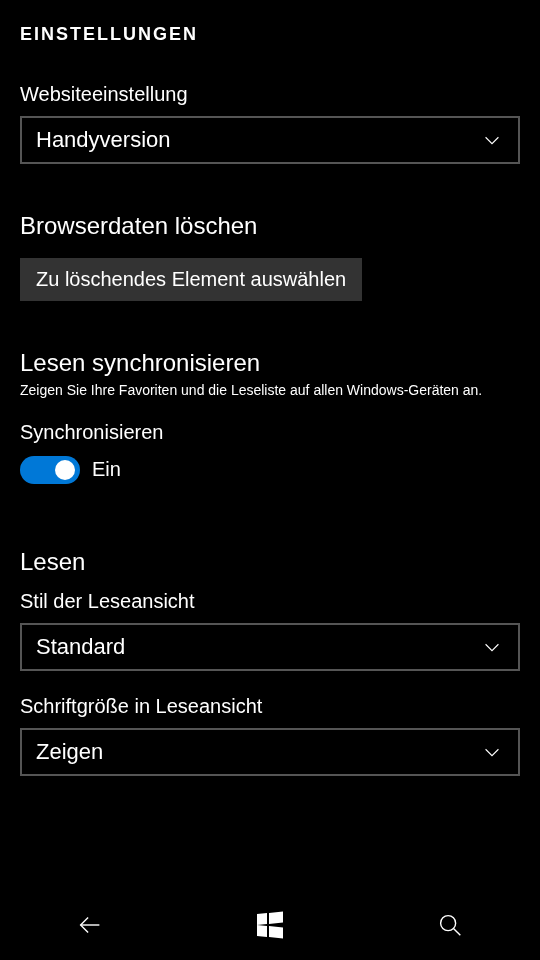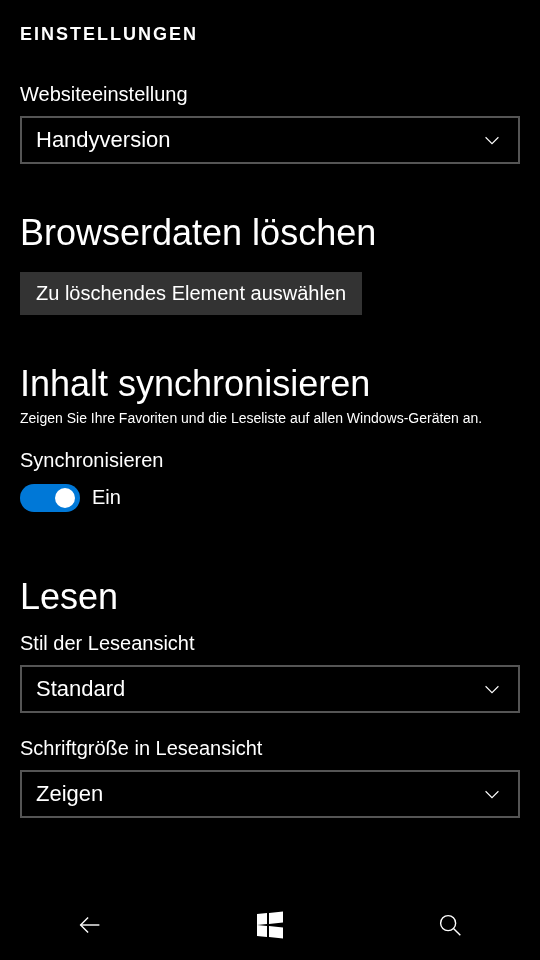--- a/index.html
+++ b/index.html
@@ -28,21 +28,21 @@
       overflow: hidden;
     }
     .label-small {
       font-size: 20px;
       font-weight: 400;
       color: #fff;
       margin-top: 30px;
       margin-bottom: 10px;
     }
     .section-title {
-      font-size: 36px;
+      font-size: 24px;
       font-weight: 400;
       color: #fff;
       margin-top: 48px;
       margin-bottom: 4px;
     }
     .section-desc {
       font-size: 14px;
       line-height: 1.4;
       color: #fff;
       margin-bottom: 4px;
@@ -151,21 +151,21 @@
       <span class="chevron">
         <svg viewBox="0 0 24 24" width="22" height="22">
             <polyline points="5 9 12 16 19 9"></polyline>
           </svg>
       </span>
     </div>
 
     <div class="section-title">Browserdaten löschen</div>
     <div class="button">Zu löschendes Element auswählen</div>
 
-    <div class="section-title">Inhalt synchronisieren</div>
+    <div class="section-title">Lesen synchronisieren</div>
     <div class="section-desc">Zeigen Sie Ihre Favoriten und die Leseliste auf allen Windows-Geräten an.</div>
     <div class="label-small" style="margin-top:20px">Synchronisieren</div>
     <div class="toggle-row">
       <div class="toggle">
         <div class="toggle-knob"></div>
       </div>
       <div class="toggle-label">Ein</div>
     </div>
 
     <div class="section-title" style="margin-top:64px">Lesen</div>

